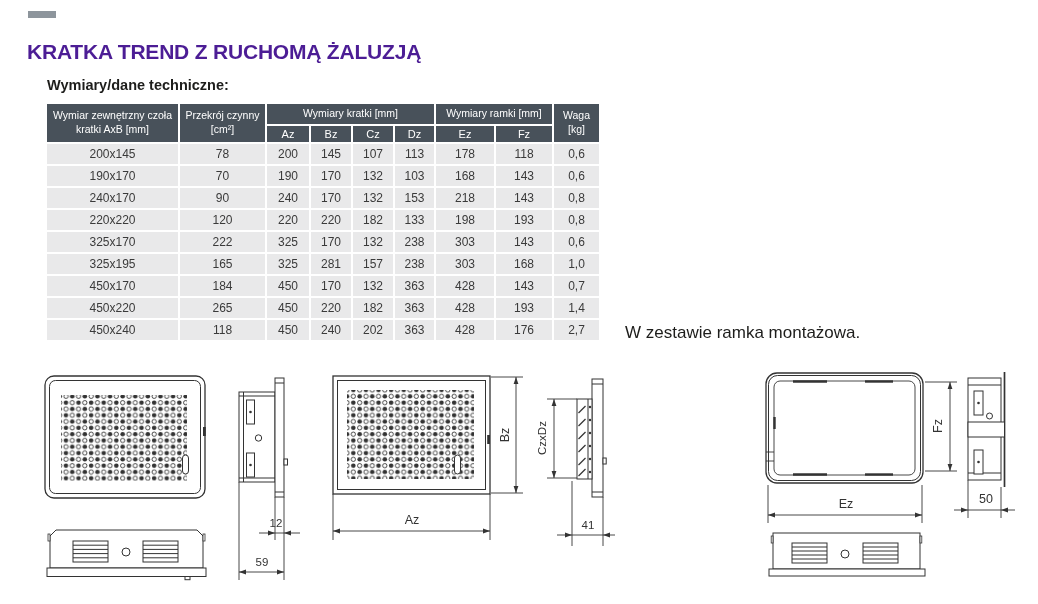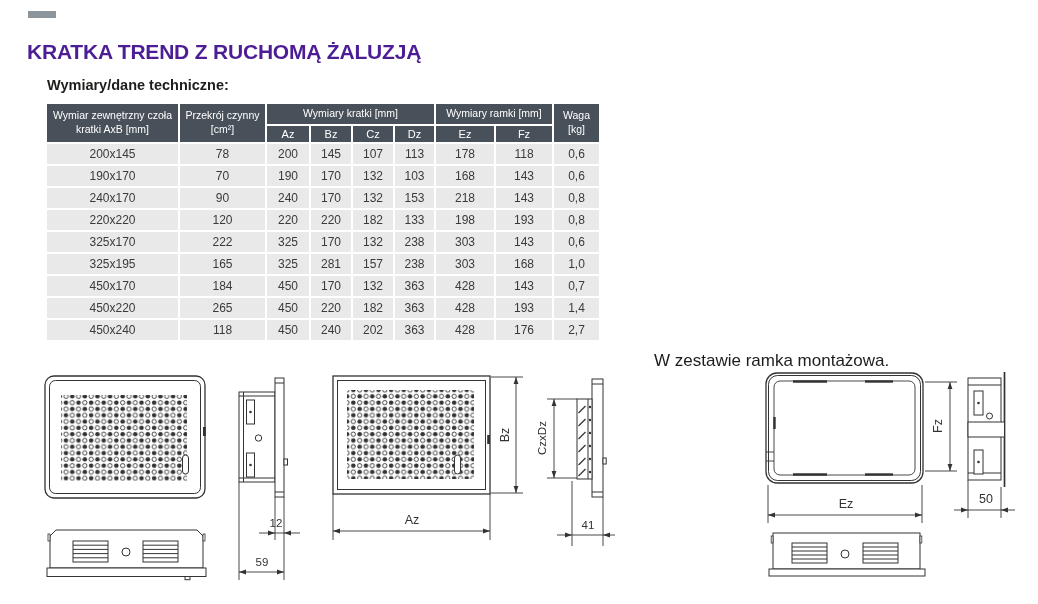--- a/index.html
+++ b/index.html
@@ -1,20 +1,20 @@
 <!DOCTYPE html>
 <html><head>
 <meta charset="utf-8">
 <style>
   html,body{margin:0;padding:0;background:#fff;}
   body{width:1038px;height:604px;position:relative;font-family:"Liberation Sans",sans-serif;color:#1d1d1b;overflow:hidden;}
   .dash{position:absolute;left:28px;top:11px;width:28px;height:7px;background:#8d959c;}
   .title{position:absolute;left:27px;top:26px;font-size:21px;font-weight:700;letter-spacing:-0.2px;color:#4c1d95;white-space:nowrap;}
   .subtitle{position:absolute;left:47px;top:77px;font-size:14.5px;font-weight:700;color:#1d1d1b;}
-  .note{position:absolute;left:654px;top:323px;font-size:17px;color:#1d1d1b;margin-top:28px;}
+  .note{position:absolute;left:625px;top:323px;font-size:17px;color:#1d1d1b;}
   table.spec{position:absolute;left:45px;top:102px;border-collapse:separate;border-spacing:2px;table-layout:fixed;}
   table.spec th{background:#48515a;color:#fff;font-weight:400;font-size:10.5px;line-height:1.3;padding:1px 3px;text-align:center;vertical-align:middle;}
   table.spec tr.subhead th{font-size:11px;height:16px;padding:0 2px;}
   table.spec tr.head th{height:18px;}
   table.spec td{background:#e9e9ea;color:#3a3a3a;font-size:12px;text-align:center;height:20px;padding:0 2px;}
   svg{position:absolute;}
   svg text{font-family:"Liberation Sans",sans-serif;fill:#333;stroke:none;}
   .dimtxt{font-size:11.5px;}
   .dimtxt-lg{font-size:12.5px;}
 </style>

